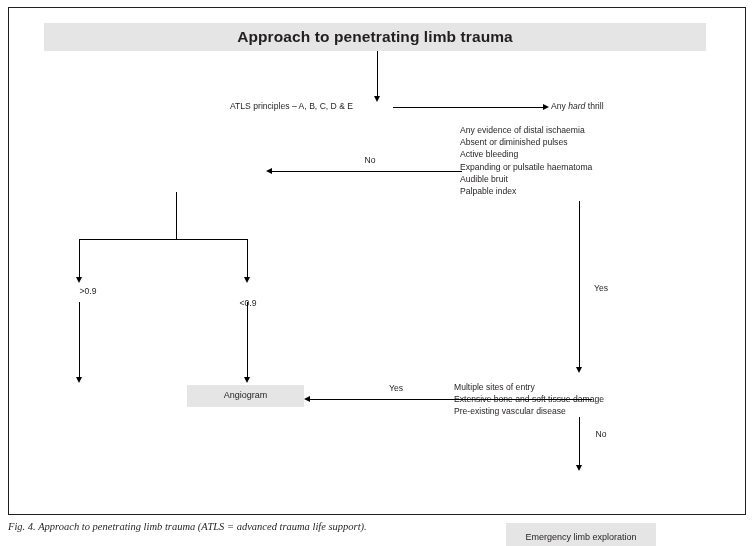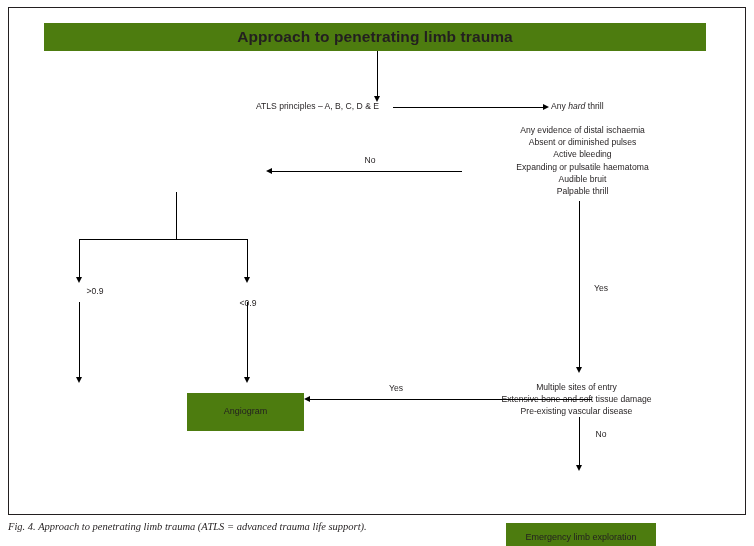--- a/index.html
+++ b/index.html
@@ -18,39 +18,38 @@
   #figure-frame {
     position: absolute;
     left: 8px; top: 7px;
     width: 738px; height: 508px;
     border: 1px solid #231f20;
     background: #ffffff;
   }
 
   .box {
     position: absolute;
-    background: #4d7c0f;
+    background: #e5e5e5;
     display: flex;
     align-items: center;
     justify-content: center;
     text-align: center;
     line-height: 1.25;
   }
 
   #title-banner {
     left: 35px; top: 15px;
     width: 662px; height: 28px;
     font-size: 15.5px;
     font-weight: bold;
     letter-spacing: 0.1px;
   }
 
   .node-text {
     position: absolute;
-    text-align: center;
     font-size: 8.6px;
     line-height: 1.42;
     color: #231f20;
     white-space: pre-line;
   }
 
   .edge-label {
     position: absolute;
     font-size: 8.6px;
     color: #231f20;
@@ -123,44 +122,44 @@
   <div class="hline" style="left:384px; top:99px; width:152px;"></div>
   <div class="arrow-right" style="left:534px; top:95.5px;"></div>
 
   <div class="node-text" style="left:542px; top:92px; width:110px; text-align:left;"><span>Any </span><span class="italic-word">hard</span><span> thrill</span></div>
 
   <div class="node-text" style="left:451px; top:116px; width:245px;">Any evidence of distal ischaemia
 Absent or diminished pulses
 Active bleeding
 Expanding or pulsatile haematoma
 Audible bruit
-Palpable thrill</div>
+Palpable index</div>
 
   <div class="hline" style="left:263px; top:163px; width:190px;"></div>
   <div class="arrow-left" style="left:257px; top:159.5px;"></div>
   <div class="edge-label" style="left:348px; top:147px; width:26px;">No</div>
 
 
   <div class="vline" style="left:167px; top:184px; height:47px;"></div>
   <div class="hline" style="left:70px; top:231px; width:169px;"></div>
 
   <div class="vline" style="left:70px; top:231px; height:40px;"></div>
   <div class="arrow-down" style="left:66.5px; top:269px;"></div>
-  <div class="edge-label" style="left:66px; top:278px; width:40px;">&gt;0.9</div>
+  <div class="edge-label" style="left:59px; top:278px; width:40px;">&gt;0.9</div>
   <div class="vline" style="left:70px; top:294px; height:76px;"></div>
   <div class="arrow-down" style="left:66.5px; top:369px;"></div>
 
   <div class="vline" style="left:238px; top:231px; height:40px;"></div>
   <div class="arrow-down" style="left:234.5px; top:269px;"></div>
   <div class="edge-label" style="left:219px; top:290px; width:40px;">&lt;0.9</div>
   <div class="vline" style="left:238px; top:294px; height:76px;"></div>
   <div class="arrow-down" style="left:234.5px; top:369px;"></div>
 
 
-  <div class="box term-box" style="left:178px; top:385px; width:117px; height:38px;">Angiogram</div>
+  <div class="box term-box" style="left:178px; top:377px; width:117px; height:22px;">Angiogram</div>
 
   <div class="vline" style="left:570px; top:193px; height:168px;"></div>
   <div class="arrow-down" style="left:566.5px; top:359px;"></div>
   <div class="edge-label" style="left:577px; top:275px; width:30px;">Yes</div>
 
   <div class="node-text" style="left:445px; top:373px; width:245px;">Multiple sites of entry
 Extensive bone and soft tissue damage
 Pre-existing vascular disease</div>
 
   <div class="hline" style="left:301px; top:391px; width:282px;"></div>

